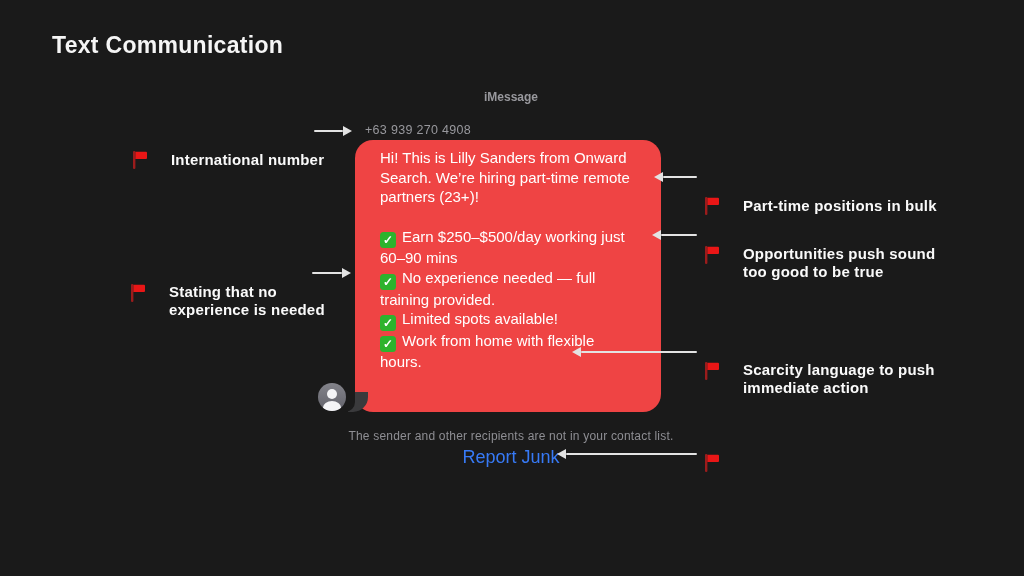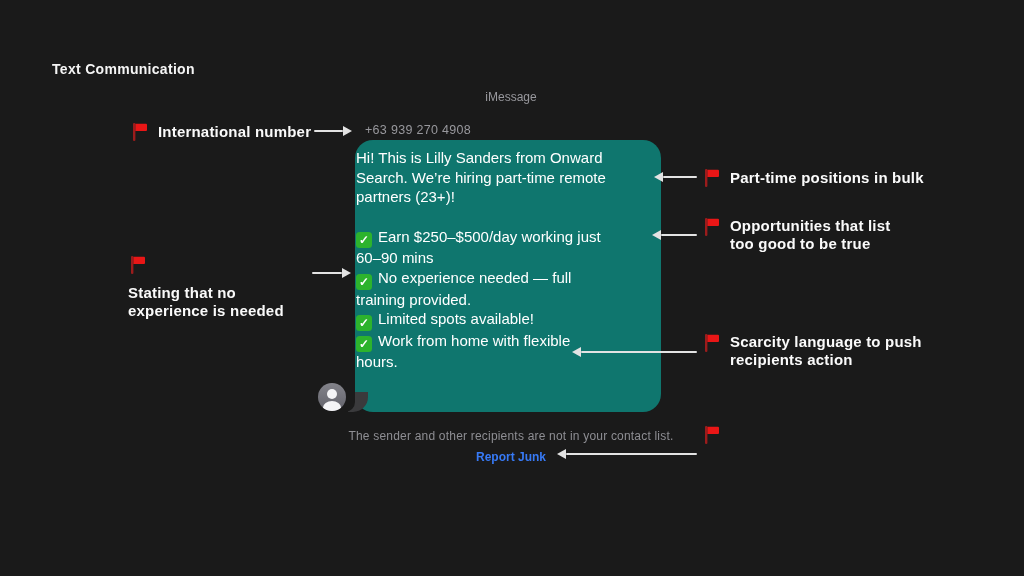--- a/index.html
+++ b/index.html
@@ -8,43 +8,42 @@
     position: relative;
     background: #1A1A1A;
     font-family: "Liberation Sans", sans-serif;
     overflow: hidden;
     color: #FAFAFA;
   }
 
   
   .slide-title {
     position: absolute; left: 52px; top: 32px;
-    font-size: 14px; font-weight: 700; letter-spacing: 0.3px;
+    font-size: 23px; font-weight: 700; letter-spacing: 0.3px;
     color: #F5F5F5;
-    margin-top: 29px;
   }
 
   
   .msg-header {
     position: absolute; left: 311px; top: 91px; width: 400px;
     text-align: center; color: #98989D; font-size: 12px; line-height: 13.5px;
   }
-  .msg-header .service { font-weight: 400; text-align: center; }
+  .msg-header .service { font-weight: 700; text-align: center; }
 
   .sender-number {
     position: absolute; left: 365px; top: 123px;
     font-size: 12.5px; color: #98989D; letter-spacing: 0.3px;
   }
 
   
   .bubble {
     position: absolute; left: 355px; top: 140px;
     width: 306px; height: 272px;
-    background: #0f766e; border-radius: 18px;
-    padding: 8px 1px;
+    background: #ef4444; border-radius: 18px;
+    padding: 8px 25px;
     font-size: 15px; line-height: 19.7px; color: #FFFFFF;
   }
   .bubble::before {
     content: ""; position: absolute; left: -7px; bottom: 0;
     width: 20px; height: 20px; background: #3A3A3C;
     border-bottom-right-radius: 15px;
   }
   .bubble::after {
     content: ""; position: absolute; left: -10px; bottom: 0;
     width: 10px; height: 20px; background: #1A1A1A;
@@ -80,35 +79,35 @@
   
   .footer-notice {
     position: absolute; left: 261px; top: 429px; width: 500px;
     text-align: center; font-size: 12px; color: #8E8E93; letter-spacing: 0.2px;
   }
   .report-junk-row {
     position: absolute; left: 261px; top: 447px; width: 500px;
     text-align: center;
   }
   .report-junk {
-    display: inline-block; font-size: 12px; font-weight: 700;
+    display: inline-block; font-size: 18px; font-weight: 400;
     color: #377AF6; cursor: pointer; text-decoration: none;
   }
 
   
   .ann {
-    position: absolute; display: flex; align-items: flex-start; gap: 9px;
+    position: absolute; display: flex; align-items: flex-start; gap: 22px; margin-top: 28px;
   }
   .ann .flag { flex: 0 0 auto; margin-top: 0; line-height: 0; }
   .ann-label {
     font-size: 15px; font-weight: 600; letter-spacing: 0.2px;
     line-height: 18px; color: #FAFAFA; white-space: pre-line;
   }
   .ann-international { left: 130px; top: 122px; align-items: center; }
-  .ann-experience    { left: 128px; top: 255px; flex-direction: column; }
+  .ann-experience    { left: 128px; top: 255px; }
   .ann-bulk          { left: 702px; top: 168px; align-items: center; text-align: center; }
   .ann-too-good      { left: 702px; top: 217px; }
   .ann-scarcity      { left: 702px; top: 333px; }
   .ann-junk          { left: 702px; top: 425px; }
 
   
   .arrow { position: absolute; height: 2px; background: #E3E3E3; border-radius: 1px; }
   .arrow::after { content: ""; position: absolute; top: -4px; width: 0; height: 0; border-top: 5px solid transparent; border-bottom: 5px solid transparent; }
   .arrow-right::after { right: -9px; border-left: 9px solid #E3E3E3; }
   .arrow-left::after  { left:  -9px; border-right: 9px solid #E3E3E3; }
@@ -189,34 +188,34 @@
 </div>
 <div class="arrow arrow-left arr-bulk"></div>
 
 <div class="ann ann-too-good">
   <span class="flag">
     <svg width="19" height="20" viewBox="0 0 19 20">
         <rect x="3" y="1" width="2.4" height="18" rx="1.1" fill="#9B1C1C"></rect>
         <path d="M5.4 1.8 H16 Q17 1.8 17 2.7 V8.1 Q17 9 16 9 H5.4 Z" fill="#E91616"></path>
       </svg>
   </span>
-  <span class="ann-label">Opportunities that list
+  <span class="ann-label">Opportunities push sound
 too good to be true</span>
 </div>
 <div class="arrow arrow-left arr-too-good"></div>
 
 <div class="ann ann-scarcity">
   <span class="flag">
     <svg width="19" height="20" viewBox="0 0 19 20">
         <rect x="3" y="1" width="2.4" height="18" rx="1.1" fill="#9B1C1C"></rect>
         <path d="M5.4 1.8 H16 Q17 1.8 17 2.7 V8.1 Q17 9 16 9 H5.4 Z" fill="#E91616"></path>
       </svg>
   </span>
   <span class="ann-label">Scarcity language to push
-recipients action</span>
+immediate action</span>
 </div>
 <div class="arrow arrow-left arr-scarcity"></div>
 
 <div class="ann ann-junk">
   <span class="flag">
     <svg width="19" height="20" viewBox="0 0 19 20">
         <rect x="3" y="1" width="2.4" height="18" rx="1.1" fill="#9B1C1C"></rect>
         <path d="M5.4 1.8 H16 Q17 1.8 17 2.7 V8.1 Q17 9 16 9 H5.4 Z" fill="#E91616"></path>
       </svg>
   </span>

